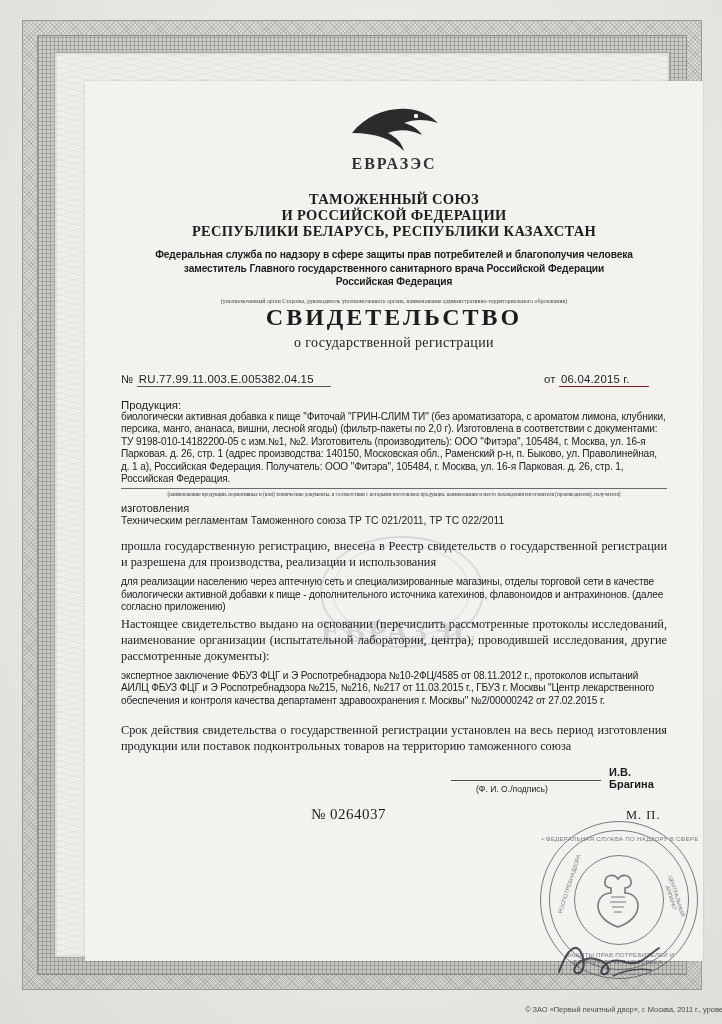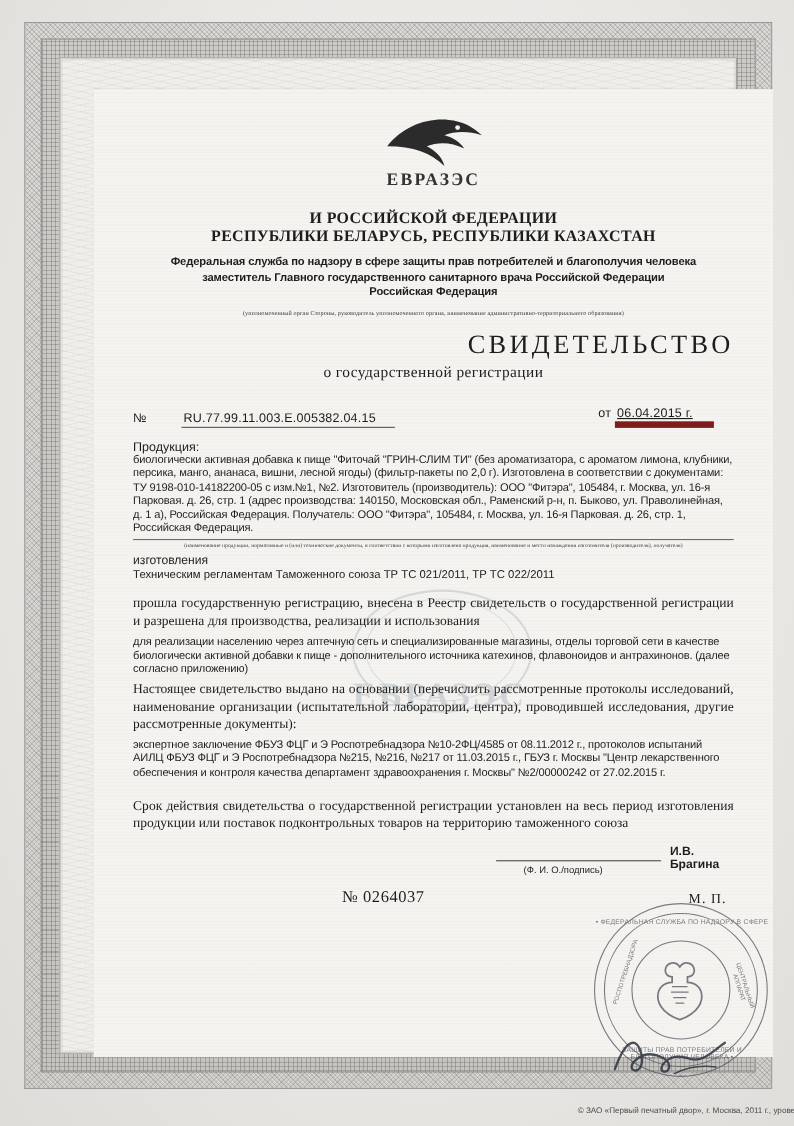--- a/index.html
+++ b/index.html
@@ -149,25 +149,23 @@
     font-weight: bold;
     letter-spacing: -.1px;
   }
   .tiny-legend {
     margin-top: 9px;
     font-size: 5.6px;
     letter-spacing: .1px;
     color: #3a3a3a;
   }
   .doc-title {
-    margin-top: 13px;
     font-size: 24px;
-    font-weight: normal;
+    font-weight: bold;
     letter-spacing: 3px;
-    text-align: right;
   }
   .doc-subtitle {
     margin-top: 4px;
     font-size: 14px;
     letter-spacing: .4px;
   }
   .numrow {
     margin-top: 22px;
     display: flex;
     align-items: flex-end;
@@ -180,28 +178,26 @@
   }
   .numrow .date {
     letter-spacing: .2px;
     padding-right: 18px;
   }
   .underline-num {
     display:inline-block;
     border-bottom: 1px solid #555;
     padding: 0 2px 1px 2px;
     min-width: 190px;
-    margin-left: 28px;
   }
   .underline-date {
     display:inline-block;
-    border-bottom: 6px solid #7f1d1d;
+    border-bottom: 1px solid #7f1d1d;
     padding: 0 2px 1px 2px;
     min-width: 86px;
-    text-decoration: underline;
   }
 
   .section-label {
     margin-top: 12px;
     font-family: "Liberation Sans", sans-serif;
     font-size: 11.4px;
   }
   .body-sans {
     font-family: "Liberation Sans", sans-serif;
     font-size: 10.1px;
@@ -382,20 +378,21 @@
 
           <div class="watermark">
             <div class="wm-ring"></div>
             <div class="wm-ring2"></div>
             <div class="wm-label">ЕВРАЗЭС</div>
           </div>
 
           <div class="content">
 
             <div class="t-center title-1">
+              <div>ТАМОЖЕННЫЙ СОЮЗ</div>
               <div>И РОССИЙСКОЙ ФЕДЕРАЦИИ</div>
               <div>РЕСПУБЛИКИ БЕЛАРУСЬ, РЕСПУБЛИКИ КАЗАХСТАН</div>
             </div>
 
             <div class="t-center authority">
               <div>Федеральная служба по надзору в сфере защиты прав потребителей и благополучия человека</div>
               <div>заместитель Главного государственного санитарного врача Российской Федерации</div>
               <div>Российская Федерация</div>
             </div>
 

